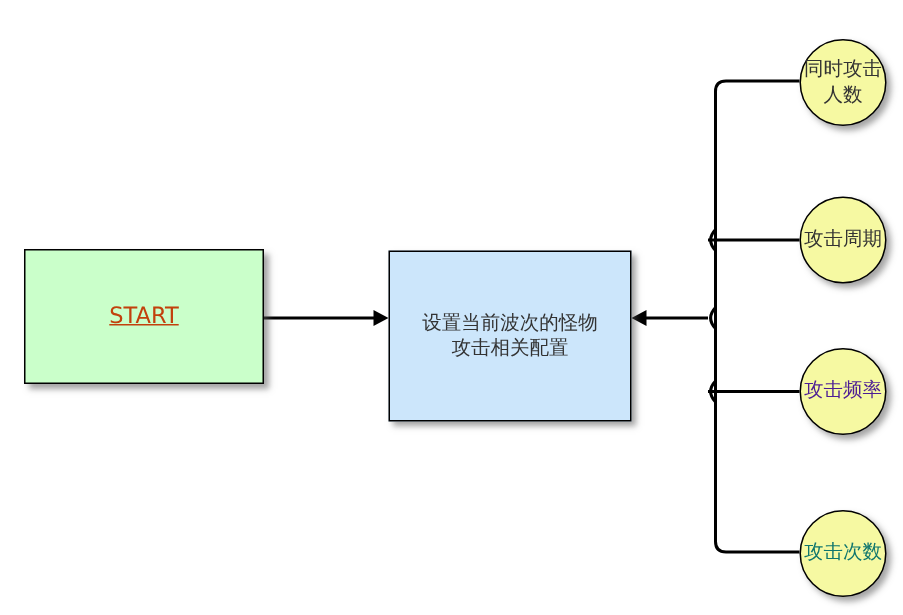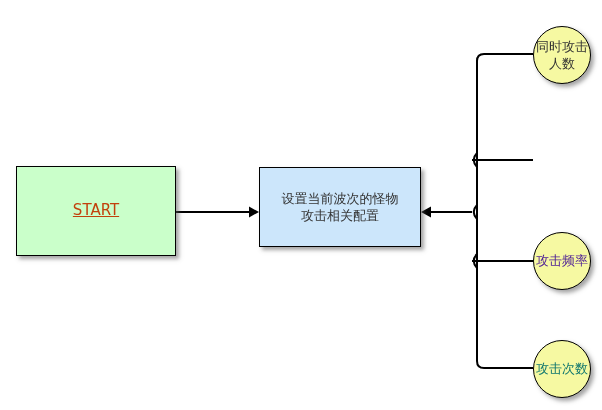--- a/index.html
+++ b/index.html
@@ -40,21 +40,21 @@
     left: 16px;
     top: 166px;
     width: 160px;
     height: 90px;
     font-size: 15px;
   }
   .rect-config {
     left: 259px;
     top: 167px;
     width: 162px;
-    height: 80px;
+    height: 114px;
     font-size: 13px;
     padding: 0 17px;
   }
   .circle {
     left: 533px;
     width: 58px;
     height: 58px;
     border-radius: 50%;
     font-size: 13px;
   }
@@ -94,20 +94,23 @@
   </div>
 
   <div class="node rect-config" style="background-color: rgb(204, 230, 251); border-color: rgb(0, 0, 0); color: rgb(51, 51, 51);">
     <span class="label">设置当前波次的怪物攻击相关配置</span>
   </div>
 
   <div class="node circle circle-1" style="background-color: rgb(246, 249, 162); border-color: rgb(0, 0, 0); color: rgb(51, 51, 51);">
     <span class="label">同时攻击人数</span>
   </div>
 
+  <div class="node circle circle-2" style="background-color: rgb(246, 249, 162); border-color: rgb(0, 0, 0); color: rgb(51, 51, 51);">
+    <span class="label">攻击周期</span>
+  </div>
 
   <div class="node circle circle-3" style="background-color: rgb(246, 249, 162); border-color: rgb(0, 0, 0); color: #4c1d95;">
     <span class="label">攻击频率</span>
   </div>
 
   <div class="node circle circle-4" style="background-color: rgb(246, 249, 162); border-color: rgb(0, 0, 0); color: #0f766e;">
     <span class="label">攻击次数</span>
   </div>
 
 </div>

